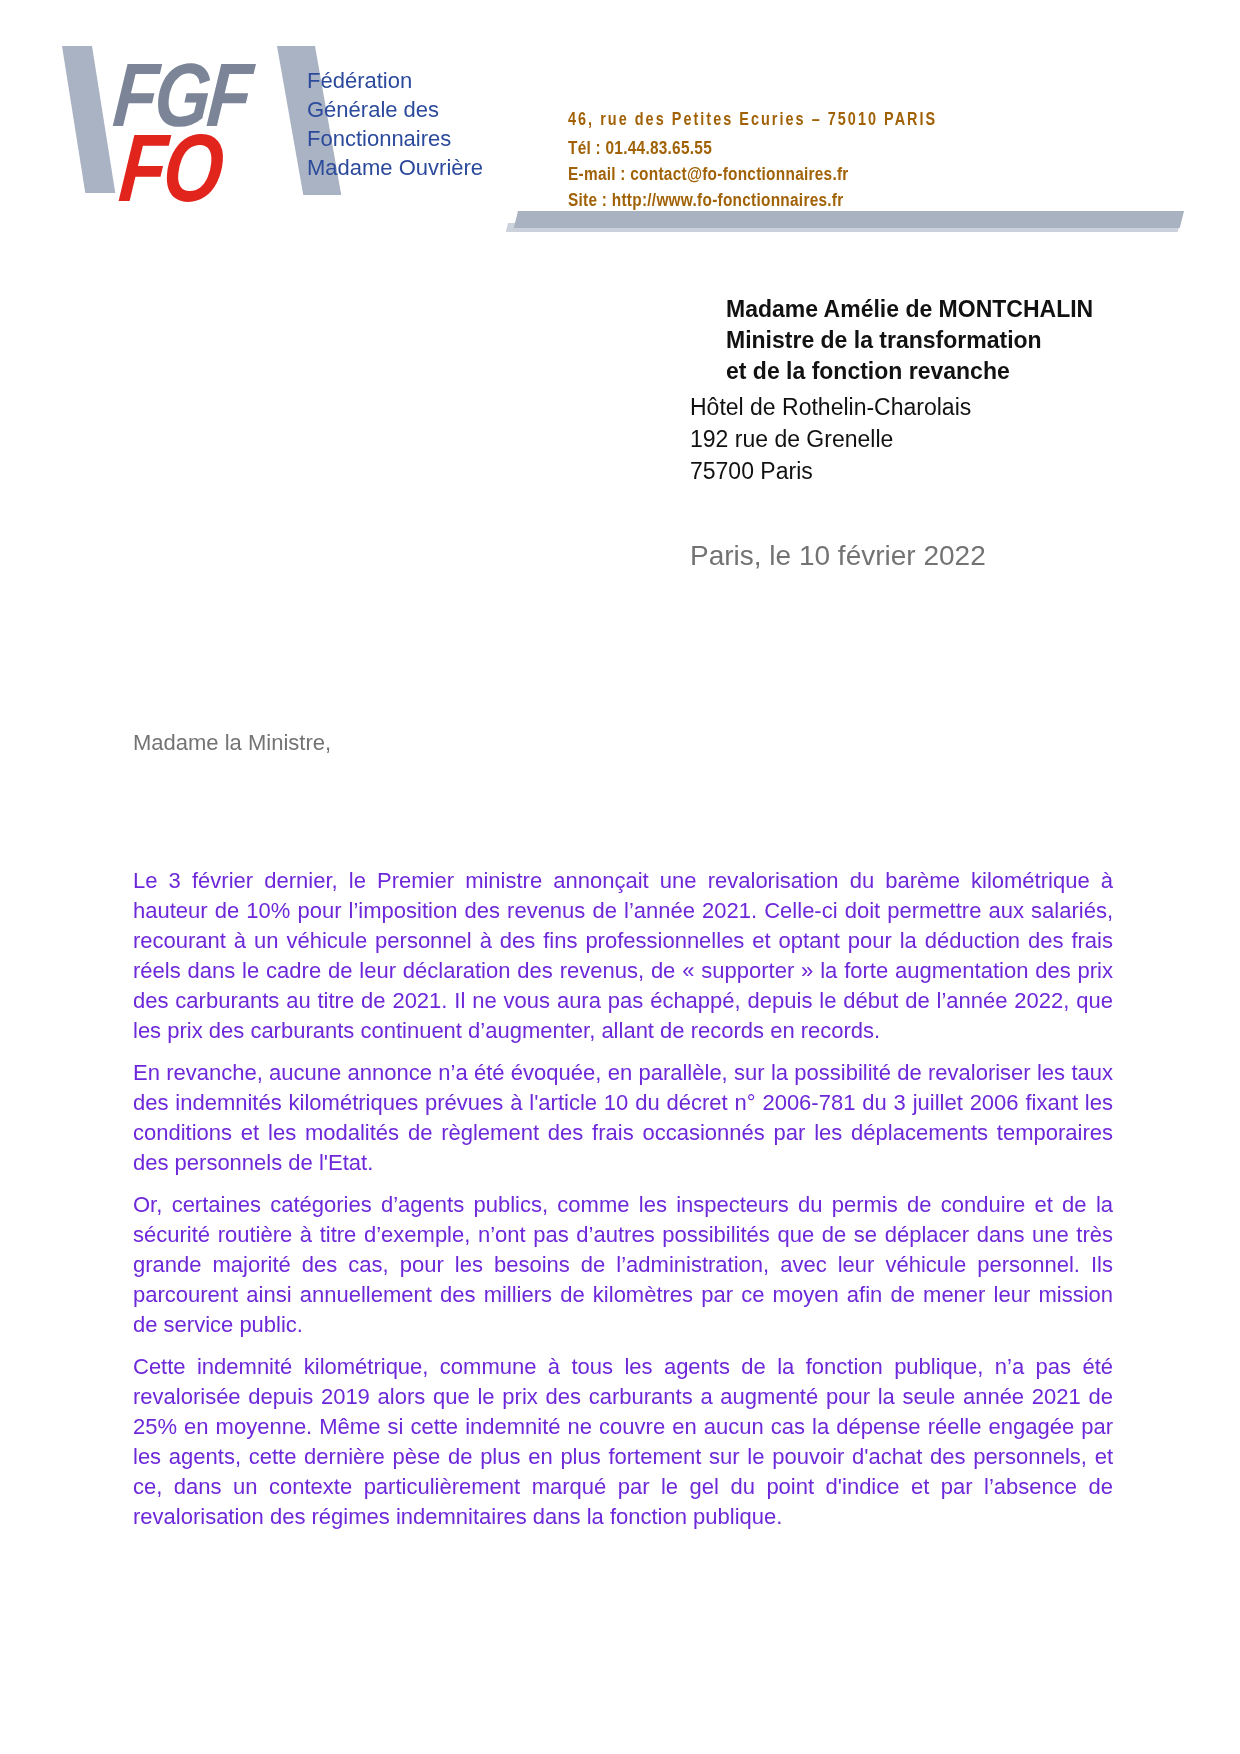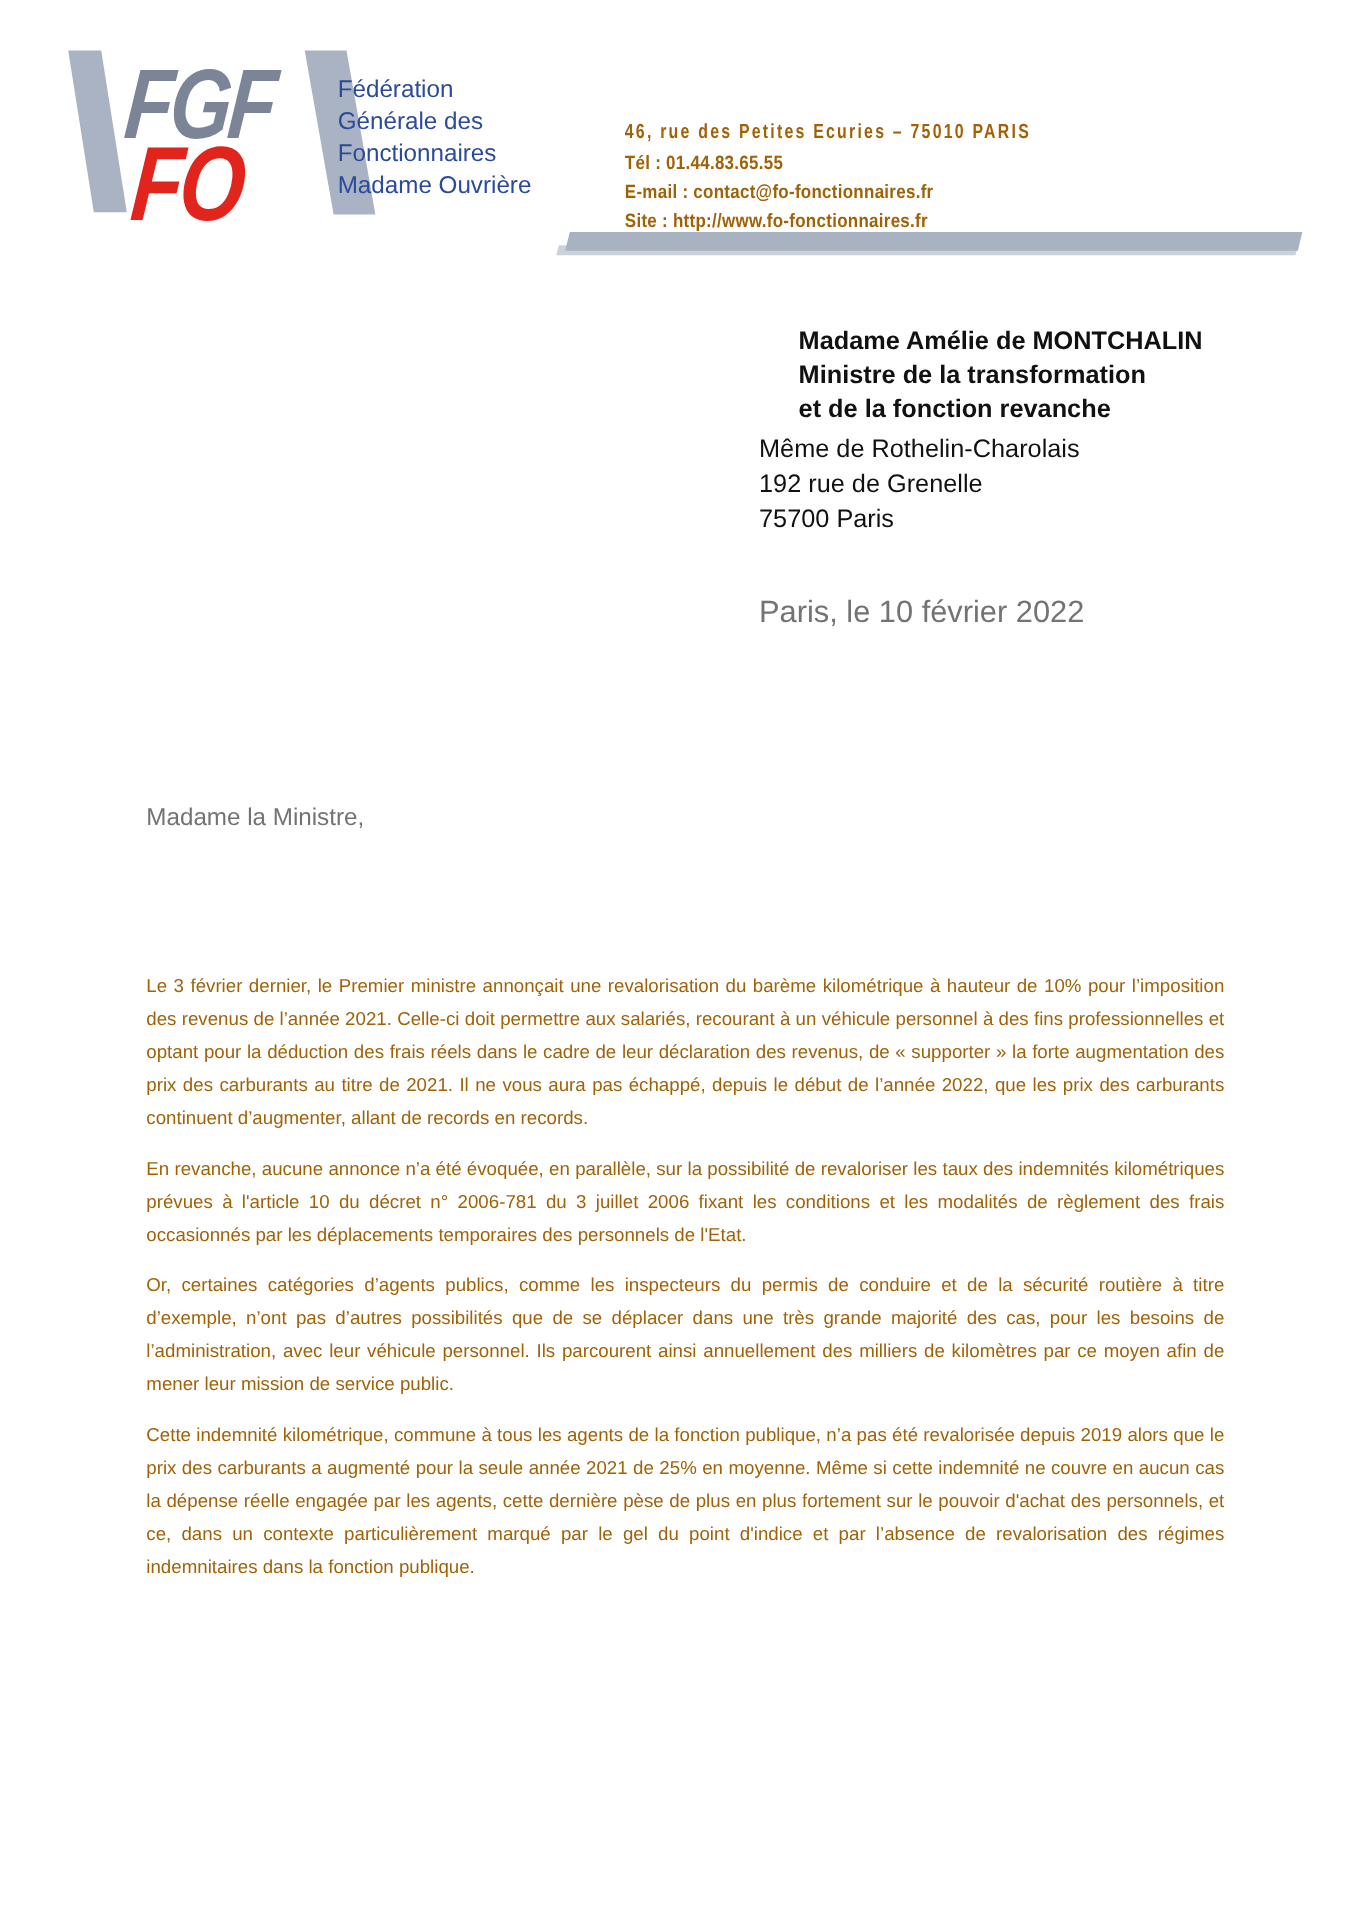--- a/index.html
+++ b/index.html
@@ -66,24 +66,24 @@
   .recipient-address{
     position:absolute;left:690px;top:391px;
     font-size:23px;line-height:32px;color:#111;white-space:nowrap;
   }
   
   .dateline{position:absolute;left:690px;top:540px;font-size:28px;color:#737373;white-space:nowrap;}
   .salutation{position:absolute;left:133px;top:730px;font-size:22px;color:#737373;white-space:nowrap;}
   
   .body-text{position:absolute;left:133px;top:866px;width:980px;}
   .body-text p{
-    margin:16px 0 12px 0;
-    font-size:17px;line-height:30px;
+    margin:0 0 12px 0;
+    font-size:22px;line-height:30px;
     text-align:justify;
-    color:#a16207;
+    color:#6d28d9;
   }
 </style>
 </head>
 <body>
 
 <div class="page">
 
   <div>
     <div class="logo-band band-left"></div>
     <div class="logo-band band-right"></div>
@@ -107,21 +107,21 @@
 
   <div class="header-bar-shadow"></div>
   <div class="header-bar"></div>
 
   <div class="recipient-bold">
     <div>Madame Amélie de MONTCHALIN</div>
     <div>Ministre de la transformation</div>
     <div>et de la fonction revanche</div>
   </div>
   <div class="recipient-address">
-    <div>Même de Rothelin-Charolais</div>
+    <div>Hôtel de Rothelin-Charolais</div>
     <div>192 rue de Grenelle</div>
     <div>75700 Paris</div>
   </div>
 
   <div class="dateline">Paris, le 10 février 2022</div>
 
   <div class="salutation">Madame la Ministre,</div>
 
   <div class="body-text">
     <p>Le 3 février dernier, le Premier ministre annonçait une revalorisation du barème kilométrique à hauteur de 10% pour l’imposition des revenus de l’année 2021. Celle-ci doit permettre aux salariés, recourant à un véhicule personnel à des fins professionnelles et optant pour la déduction des frais réels dans le cadre de leur déclaration des revenus, de « supporter » la forte augmentation des prix des carburants au titre de 2021. Il ne vous aura pas échappé, depuis le début de l’année 2022, que les prix des carburants continuent d’augmenter, allant de records en records.</p>

